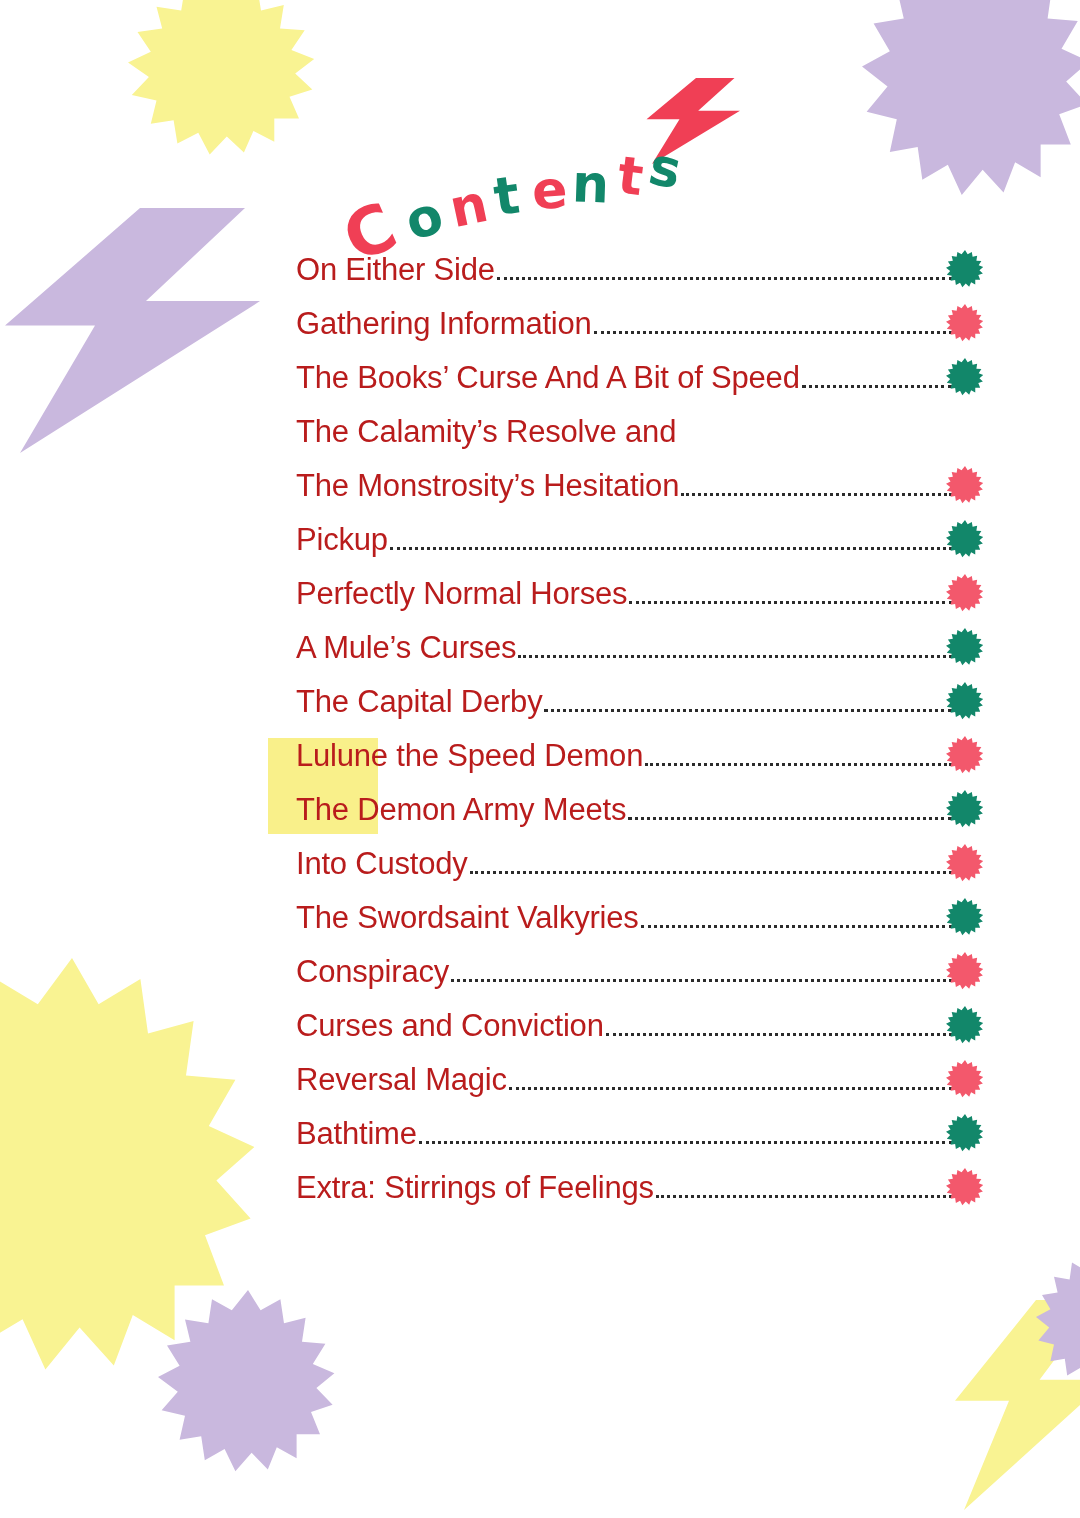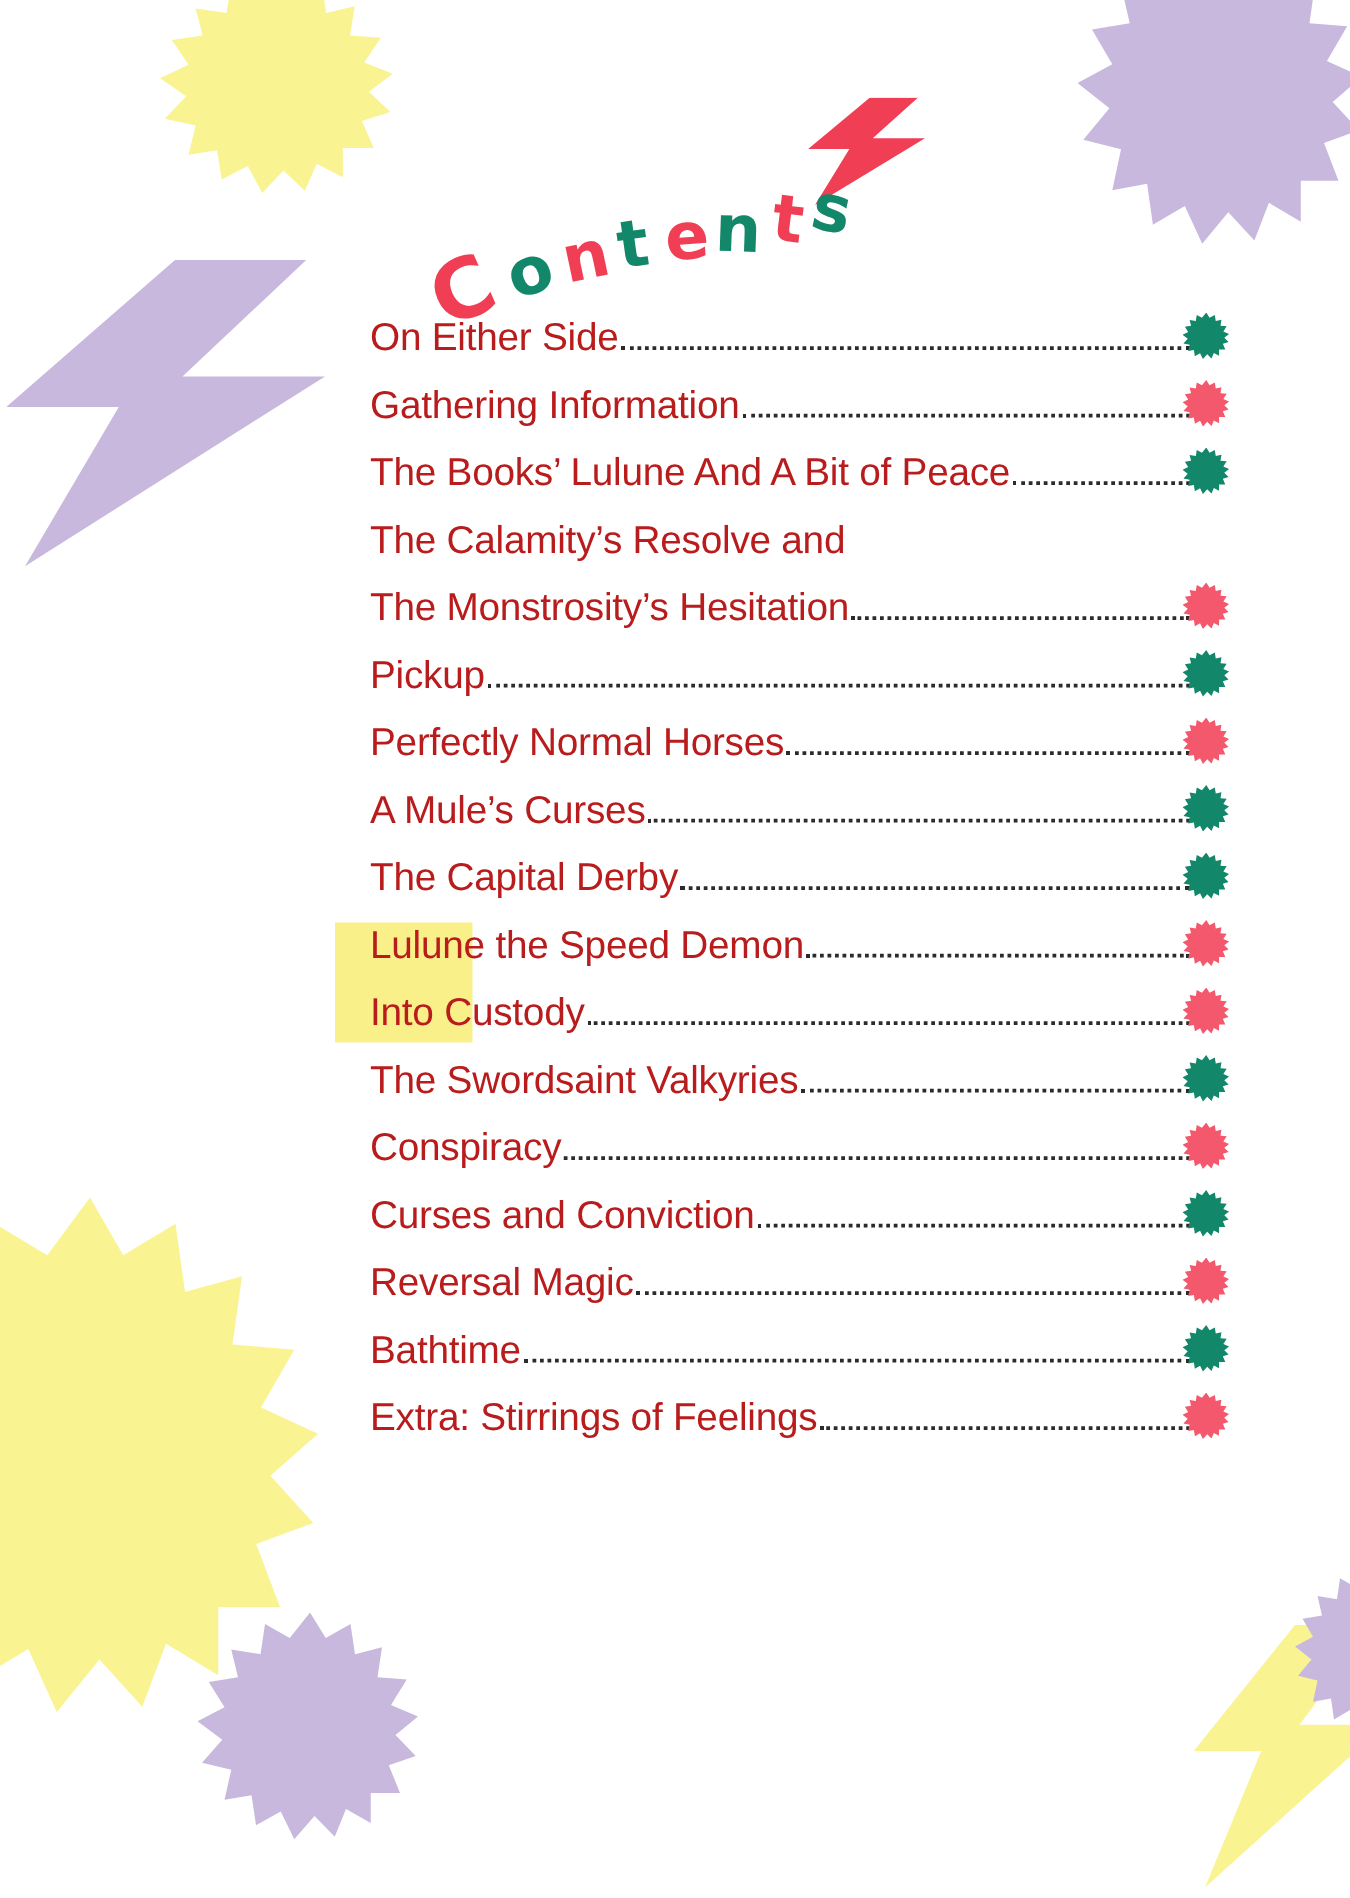--- a/index.html
+++ b/index.html
@@ -145,21 +145,21 @@
       <span class="toc-label">On Either Side</span>
       <span class="toc-dots"></span>
       <span class="bullet star-shape green"></span>
     </div>
     <div class="toc-row">
       <span class="toc-label">Gathering Information</span>
       <span class="toc-dots"></span>
       <span class="bullet star-shape red"></span>
     </div>
     <div class="toc-row">
-      <span class="toc-label">The Books’ Lulune And A Bit of Peace</span>
+      <span class="toc-label">The Books’ Curse And A Bit of Speed</span>
       <span class="toc-dots"></span>
       <span class="bullet star-shape green"></span>
     </div>
     <div class="toc-row">
       <span class="toc-label">The Calamity’s Resolve and</span>
       <span class="toc-dots hidden"></span>
     </div>
     <div class="toc-row">
       <span class="toc-label indent">The Monstrosity’s Hesitation</span>
       <span class="toc-dots"></span>
@@ -184,20 +184,25 @@
       <span class="toc-label">The Capital Derby</span>
       <span class="toc-dots"></span>
       <span class="bullet star-shape green"></span>
     </div>
     <div class="toc-row">
       <span class="toc-label">Lulune the Speed Demon</span>
       <span class="toc-dots"></span>
       <span class="bullet star-shape red"></span>
     </div>
     <div class="toc-row">
+      <span class="toc-label">The Demon Army Meets</span>
+      <span class="toc-dots"></span>
+      <span class="bullet star-shape green"></span>
+    </div>
+    <div class="toc-row">
       <span class="toc-label">Into Custody</span>
       <span class="toc-dots"></span>
       <span class="bullet star-shape red"></span>
     </div>
     <div class="toc-row">
       <span class="toc-label">The Swordsaint Valkyries</span>
       <span class="toc-dots"></span>
       <span class="bullet star-shape green"></span>
     </div>
     <div class="toc-row">

